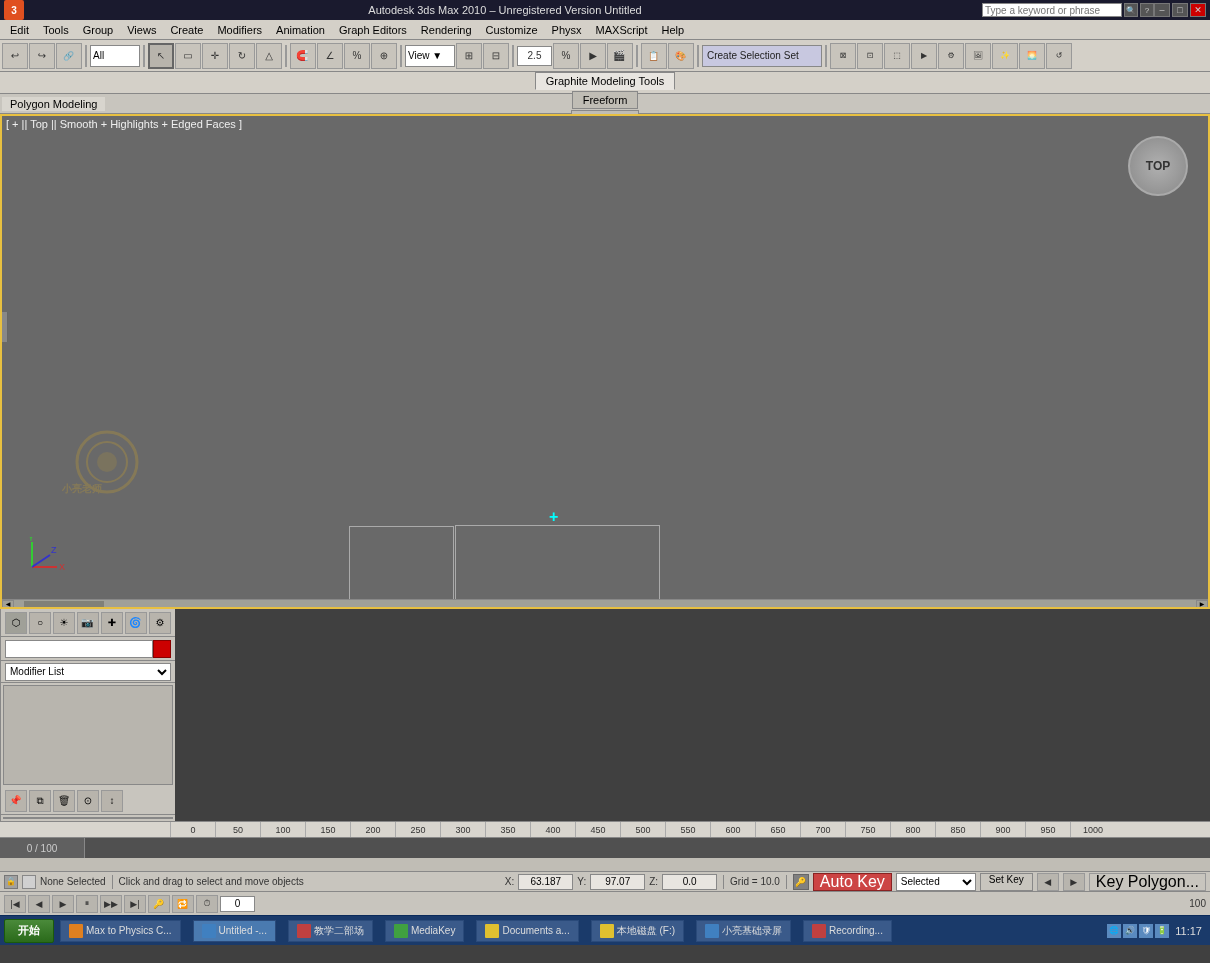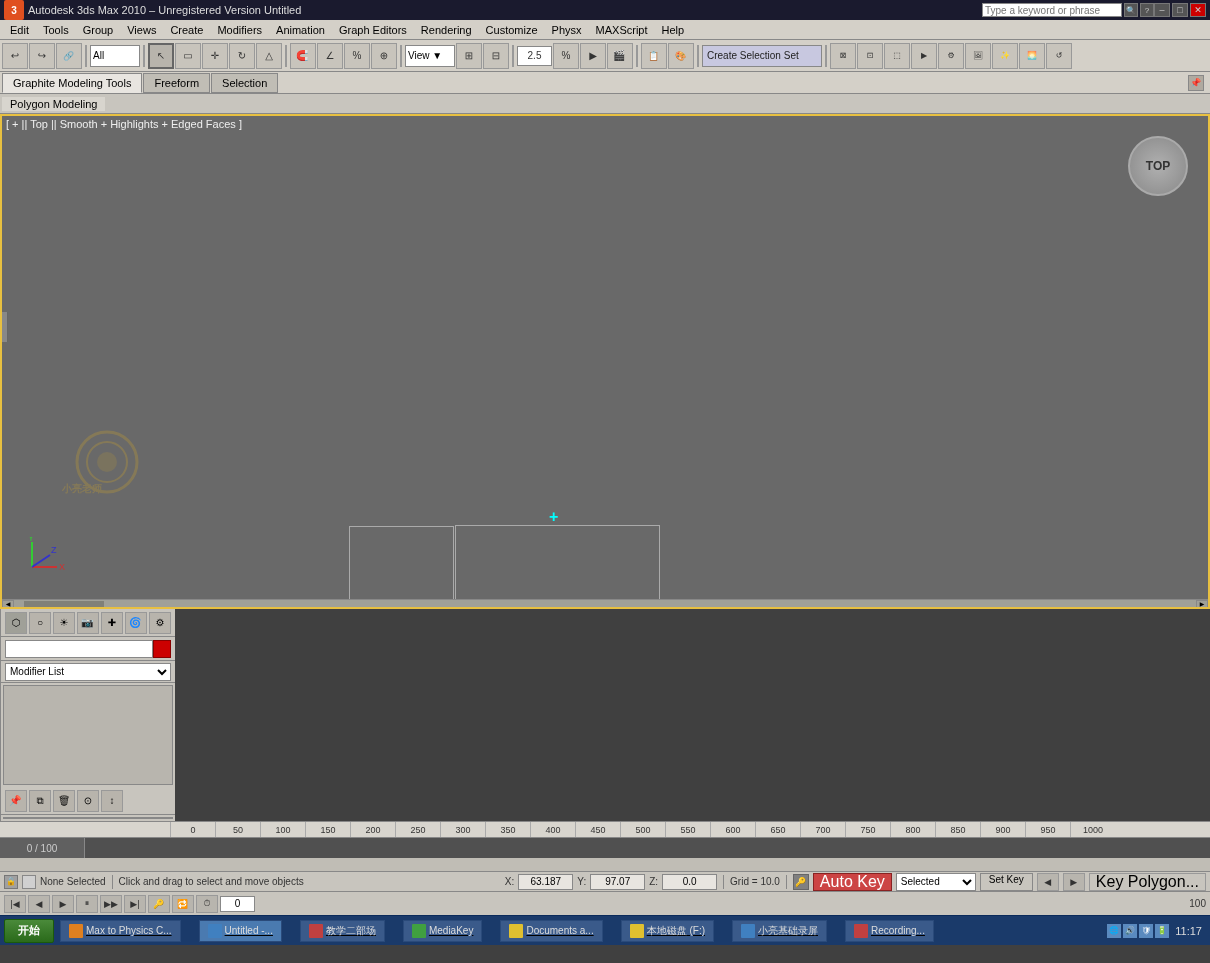--- a/index.html
+++ b/index.html
@@ -4,21 +4,21 @@
   <style>
     * { margin: 0; padding: 0; box-sizing: border-box; }
     body { width: 1210px; height: 963px; background: #404040; font-family: 'Arial', sans-serif; font-size: 11px; overflow: hidden; user-select: none; }
 
     
     #titlebar {
       width: 100%; height: 20px; background: #1a1a2e;
       display: flex; align-items: center; justify-content: space-between;
       padding: 0 4px; color: #ccc; font-size: 11px;
     }
-    #titlebar .title { flex: 1; color: #ddd; }
+    #titlebar .title { flex: 1; text-align: center; color: #ddd; }
     #titlebar .logo { width: 20px; height: 20px; background: #e05020; border-radius: 2px; display: flex; align-items: center; justify-content: center; color: white; font-weight: bold; font-size: 10px; margin-right: 4px; }
     #titlebar .win-controls { display: flex; gap: 2px; }
     #titlebar .win-btn { width: 16px; height: 14px; background: #555; border: 1px solid #777; display: flex; align-items: center; justify-content: center; font-size: 9px; color: #ccc; cursor: pointer; }
     #titlebar .win-btn.close { background: #c00; }
 
     
     #title-search { display: flex; align-items: center; gap: 2px; }
     #title-search input { width: 140px; height: 14px; background: #fff; border: 1px solid #888; font-size: 10px; padding: 0 2px; }
     #title-search .search-btn { width: 14px; height: 14px; background: #555; border: 1px solid #777; display: flex; align-items: center; justify-content: center; font-size: 8px; color: #ccc; }
 
@@ -56,20 +56,21 @@
     .tb-num-input {
       width: 35px; height: 20px; background: white; border: 1px solid #888;
       font-size: 10px; text-align: center; color: #333; display: flex; align-items: center; justify-content: center;
     }
 
     
     #toolbar2 {
       width: 100%; height: 22px; background: #d4d0c8;
       display: flex; align-items: center; padding: 0 2px; gap: 1px;
       border-bottom: 1px solid #888;
+      flex-direction: column;
     }
     .tab-btn {
       padding: 2px 10px; height: 20px; background: #c0bdb5; border: 1px solid #888;
       font-size: 11px; cursor: pointer; color: #000; display: flex; align-items: center;
     }
     .tab-btn.active { background: #e8e5e0; border-bottom: 1px solid #e8e5e0; }
     .tab-pin { width: 16px; height: 16px; background: #b0aaa0; border: 1px solid #888; display: flex; align-items: center; justify-content: center; font-size: 9px; cursor: pointer; margin-left: auto; margin-right: 4px; }
 
     
     #toolbar3 {
@@ -490,21 +491,21 @@
   <div class="anim-btn">🔁</div>
   <div class="anim-btn">⏱</div>
   <input class="anim-input" type="text" value="0" style="">
   <div style="flex:1;"></div>
   <span class="status-label">100</span>
 </div>
 
 <div id="taskbar">
   <div class="task-start">开始</div>
 
-  <div style="display:flex;align-items:flex-start;gap:18px;margin-left:4px;text-decoration:underline;">
+  <div style="display:flex;align-items:flex-start;gap:12px;margin-left:4px;">
     <div class="task-item">
       <div class="task-icon orange"></div>
       <span>Max to Physics C...</span>
     </div>
     <div class="task-item active">
       <div class="task-icon blue"></div>
       <span>Untitled -...</span>
     </div>
     <div class="task-item">
       <div class="task-icon red"></div>

